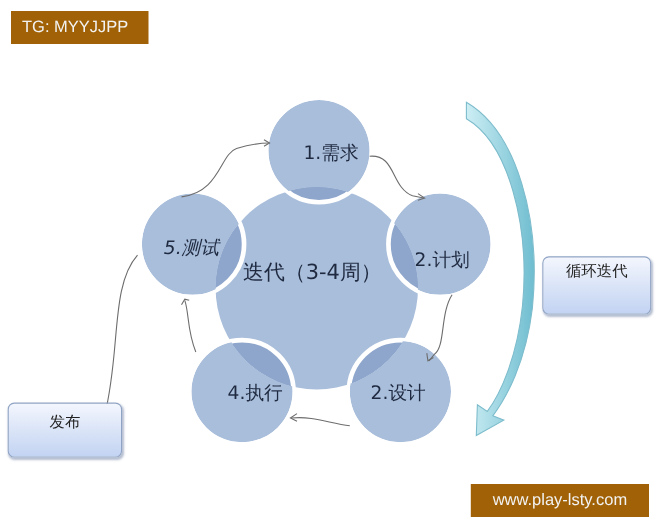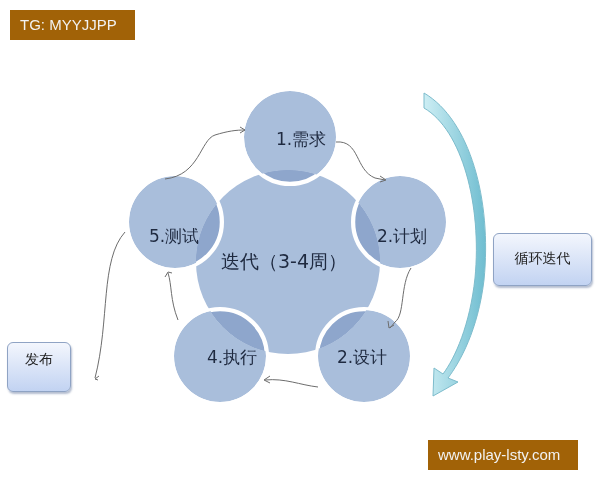--- a/index.html
+++ b/index.html
@@ -7,35 +7,35 @@
       width: 600px; height: 480px; position: relative; overflow: hidden;
       background: #ffffff;
       font-family: "DejaVu Sans", "Liberation Sans", sans-serif;
     }
     .watermark {
       position: absolute; background: #a16207; color: #f2f2f2;
       font-family: "Liberation Sans", sans-serif; font-size: 15px;
       line-height: 30px; padding: 0 10px; box-sizing: border-box;
     }
     #wm-top { left: 10px; top: 10px; width: 125px; height: 30px; }
-    #wm-bottom { left: 428px; top: 440px; width: 150px; height: 30px; }
+    #wm-bottom { left: 428px; top: 440px; width: 162px; height: 30px; text-align: center; }
     svg.diagram { position: absolute; left: 0; top: 0; }
     .node-label {
       position: absolute; transform: translate(-50%, -50%);
       color: #1f2a40; font-size: 17px; white-space: nowrap;
     }
     .center-label { font-size: 19px; }
     .box {
       position: absolute; border: 1px solid #8fa3c4; border-radius: 6px;
       background: linear-gradient(#f3f6fd, #c2d3f2);
       box-shadow: 1px 2px 2px rgba(90,110,150,0.45);
       color: #222; font-size: 14px; text-align: center; box-sizing: border-box;
     }
-    #box-cycle { left: 493px; top: 233px; width: 99px; height: 53px; padding-top: 16px; }
-    #box-release { left: 7px; top: 342px; width: 64px; height: 50px; padding-top: 8px; }
+    #box-cycle { left: 493px; top: 233px; width: 99px; height: 53px; padding-top: 4px; }
+    #box-release { left: 7px; top: 366px; width: 104px; height: 50px; padding-top: 8px; }
   </style>
 </head>
 <body>
 
 <div class="watermark" id="wm-top">TG: MYYJJPP</div>
 
 <svg class="diagram" width="600" height="480">
   <defs>
     <clipPath id="clip-center">
         <circle cx="288" cy="262" r="92"></circle>
@@ -106,23 +106,23 @@
     <path d="M165 277 l3 -5 l4 1"></path>
     <path d="M125 232 C 100 260, 110 320, 95 378"></path>
     <path d="M99 376 l-4 3 l3 1"></path>
   </g>
 
   <g>
     <path d="M424 93 C 470 120, 492 200, 484 280 C 478 330, 460 362, 448 378 L 458 382 L 433 396 L 434 368 L 443 374 C 455 358, 470 325, 475 278 C 482 205, 462 130, 424 108 Z" fill="url(#cyan-grad)" stroke="#7dbccc" stroke-width="1"></path>
   </g>
 </svg>
 
-<div class="node-label center-label" style="left:284px; top:262px;">迭代（3-4周）</div>
+<div class="node-label center-label" style="left:284px; top:248px;">迭代（3-4周）</div>
 <div class="node-label" style="left:290px; top:139px;margin-left:11px;">1.需求</div>
 <div class="node-label" style="left:402px; top:236px;">2.计划</div>
 <div class="node-label" style="left:362px; top:357px;">2.设计</div>
 <div class="node-label" style="left:232px; top:357px;">4.执行</div>
-<div class="node-label" style="left:174px; top:236px;">5.测试</div>
+<div class="node-label" style="left:174px; top:225px;font-style:italic;">5.测试</div>
 
 <div class="box" id="box-cycle">循环迭代</div>
 <div class="box" id="box-release">发布</div>
 
 <div class="watermark" id="wm-bottom">www.play-lsty.com</div>
 
 </body></html>

